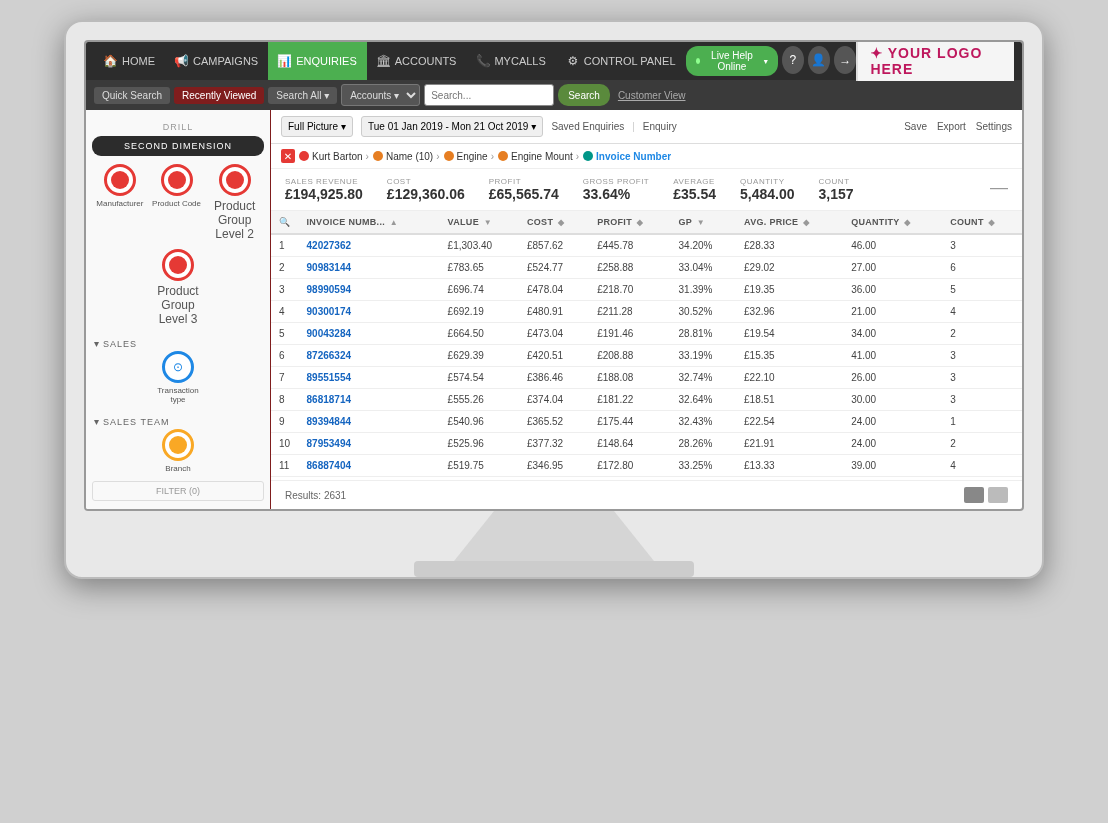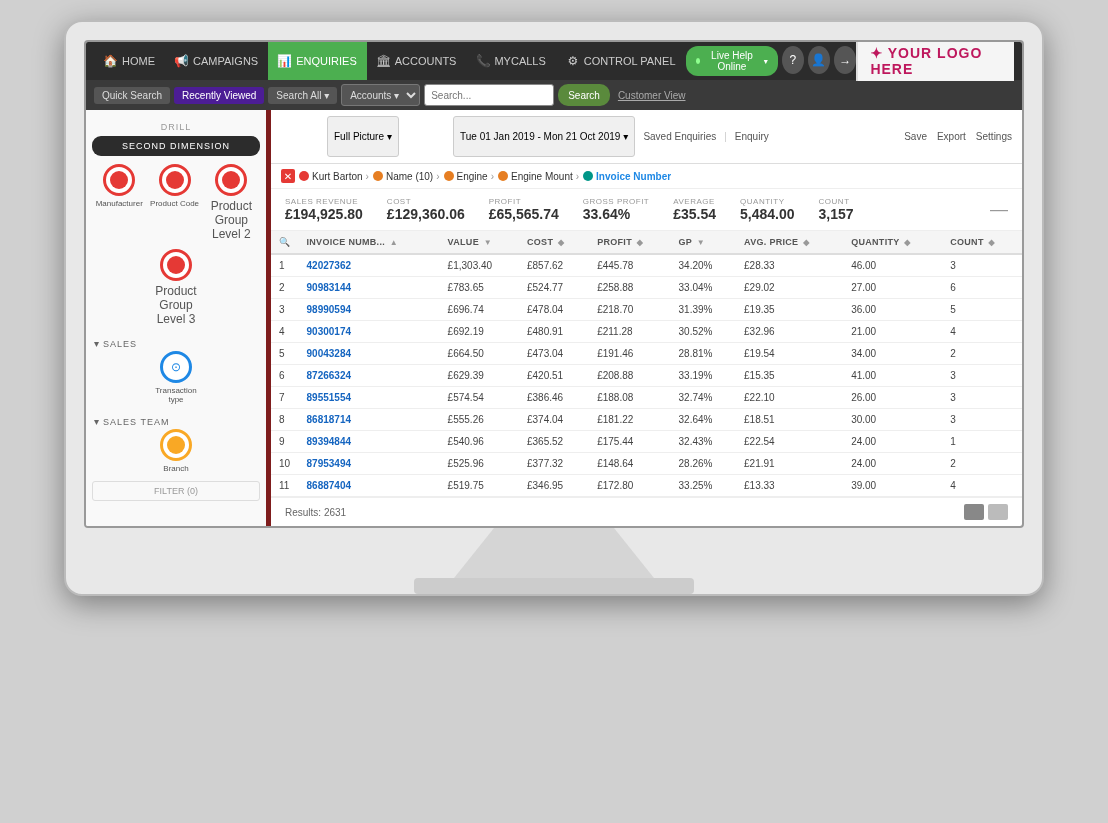--- a/index.html
+++ b/index.html
@@ -132,21 +132,21 @@
       background: #555;
       color: #ddd;
       border: none;
       border-radius: 3px;
       padding: 3px 8px;
       font-size: 10px;
       cursor: pointer;
       white-space: nowrap;
     }
 
-    .sec-btn.active { background: #4c1d95; color: #fff; }
+    .sec-btn.active { background: #7f1d1d; color: #fff; }
 
     .search-input {
       border: 1px solid #888;
       border-radius: 3px;
       padding: 2px 6px;
       font-size: 10px;
       height: 22px;
       width: 130px;
       background: #fff;
     }
@@ -194,21 +194,21 @@
     .main-layout {
       display: flex;
       height: calc(100% - 68px);
     }
 
     
     .sidebar {
       width: 185px;
       min-width: 185px;
       background: #f9f9f9;
-      border-right: 5px solid #7f1d1d;
+      border-right: 1px solid #7f1d1d;
       padding: 8px 6px;
       font-size: 10px;
     }
 
     .sidebar-title {
       text-align: center;
       font-size: 9px;
       color: #999;
       letter-spacing: 1px;
       padding: 4px 0;
@@ -327,27 +327,26 @@
       color: #555;
       background: none;
       border: none;
       cursor: pointer;
     }
 
     .dropdown-btn {
       background: #f0f0f0;
       border: 1px solid #ccc;
       border-radius: 3px;
-      padding: 14px 6px;
+      padding: 4px 6px;
       font-size: 10px;
       cursor: pointer;
       display: flex;
       align-items: center;
       gap: 3px;
-      margin-left: 46px;
     }
 
     
     .breadcrumb-bar {
       display: flex;
       align-items: center;
       padding: 5px 10px;
       background: #fff;
       border-bottom: 1px solid #eee;
       gap: 4px;
@@ -387,21 +386,21 @@
 
     .invoice-label {
       font-weight: bold;
       color: #1e88e5;
       font-size: 10px;
     }
 
     
     .stats-bar {
       display: flex;
-      align-items: center;
+      align-items: flex-start;
       padding: 8px 14px;
       background: #fff;
       border-bottom: 1px solid #eee;
       gap: 24px;
     }
 
     .stat-item {
       display: flex;
       flex-direction: column;
     }

